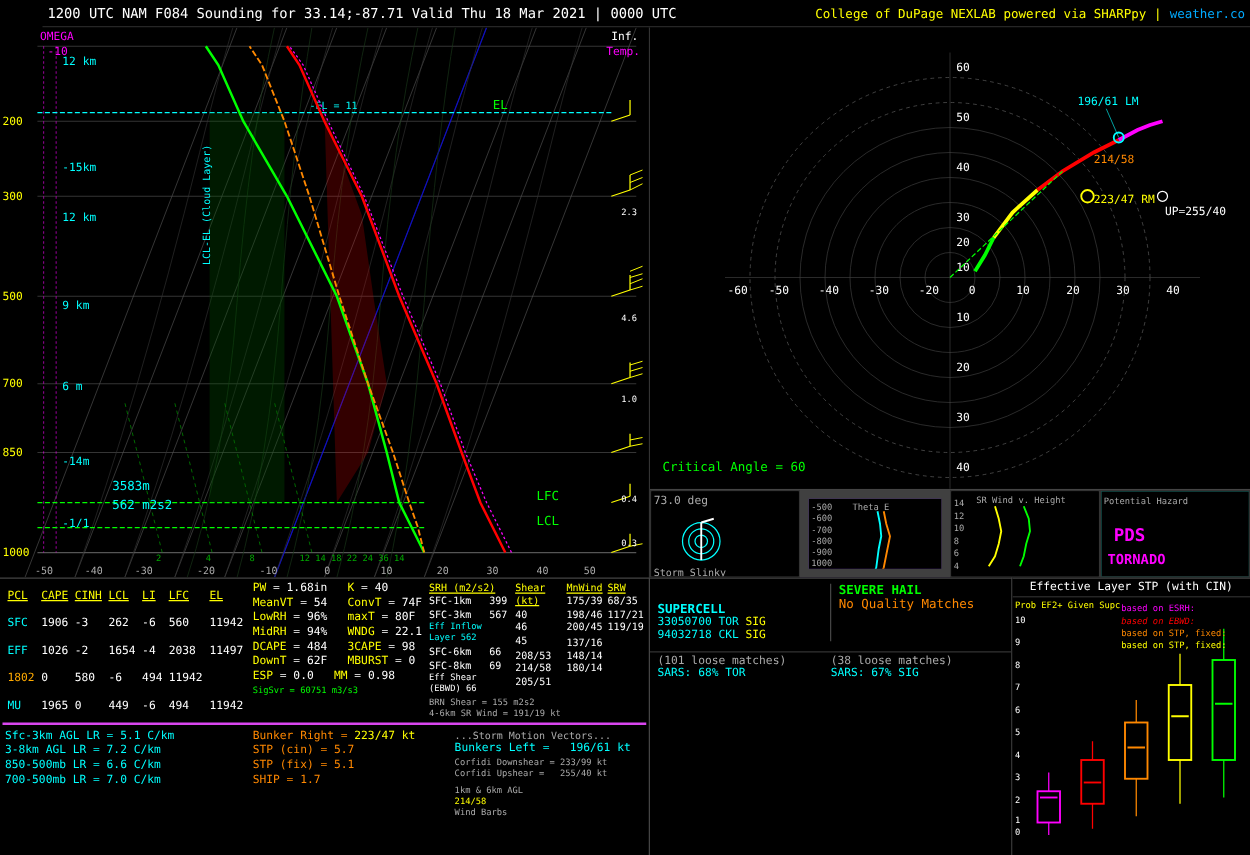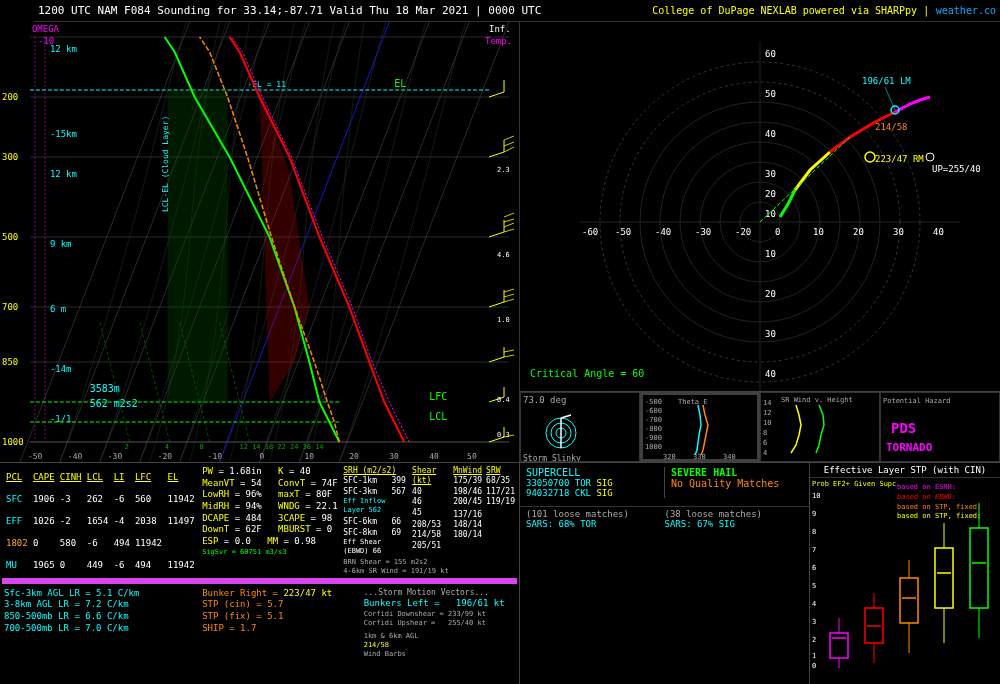--- a/index.html
+++ b/index.html
@@ -98,21 +98,21 @@
       border: 1px solid #333;
       overflow: hidden;
     }
 
     #thetae-panel {
       position: absolute;
       top: 392px; left: 640px;
       width: 120px;
       height: 70px;
       background: #4c1d95;
-      border: 3px solid #404040;
+      border: 7px solid #404040;
       overflow: hidden;
     }
 
     #sr-wind-panel {
       position: absolute;
       top: 392px; left: 760px;
       width: 120px;
       height: 70px;
       background: #000;
       border: 1px solid #333;
@@ -162,21 +162,22 @@
       color: #ff0;
       font-size: 11px;
       text-align: center;
       font-weight: bold;
       border-bottom: 1px solid #555;
       padding: 2px;
     }
     .sars-supercell {
       color: #0ff;
       font-size: 10px;
-      font-weight: normal;
+      font-weight: bold;
+      margin-top: 15px;
     }
     .sars-hail {
       color: #0f0;
       font-size: 10px;
       font-weight: bold;
     }
     .sars-id {
       color: #0ff;
       font-size: 9px;
     }
@@ -528,21 +529,21 @@
     <rect width="120" height="70" fill="#000"></rect>
     <text x="2" y="10" fill="#aaa" font-size="7" font-family="monospace">Potential Hazard</text>
     <text x="10" y="40" fill="#ff00ff" font-size="14" font-family="monospace" font-weight="bold">PDS</text>
     <text x="5" y="58" fill="#ff00ff" font-size="11" font-family="monospace" font-weight="bold">TORNADO</text>
   </svg>
 </div>
 
 <div id="data-panel">
   <div id="data-panel-inner">
 
-    <div style="display:flex; border-bottom:6px solid #d946ef; padding:1px 2px;">
+    <div style="display:flex; border-bottom:2px solid #d946ef; padding:1px 2px;">
       <table class="data-table" style="width:38%;">
         <tbody>
             <tr>
           <td class="col-header">PCL</td>
           <td class="col-header">CAPE</td>
           <td class="col-header">CINH</td>
           <td class="col-header">LCL</td>
           <td class="col-header">LI</td>
           <td class="col-header">LFC</td>
           <td class="col-header">EL</td>

